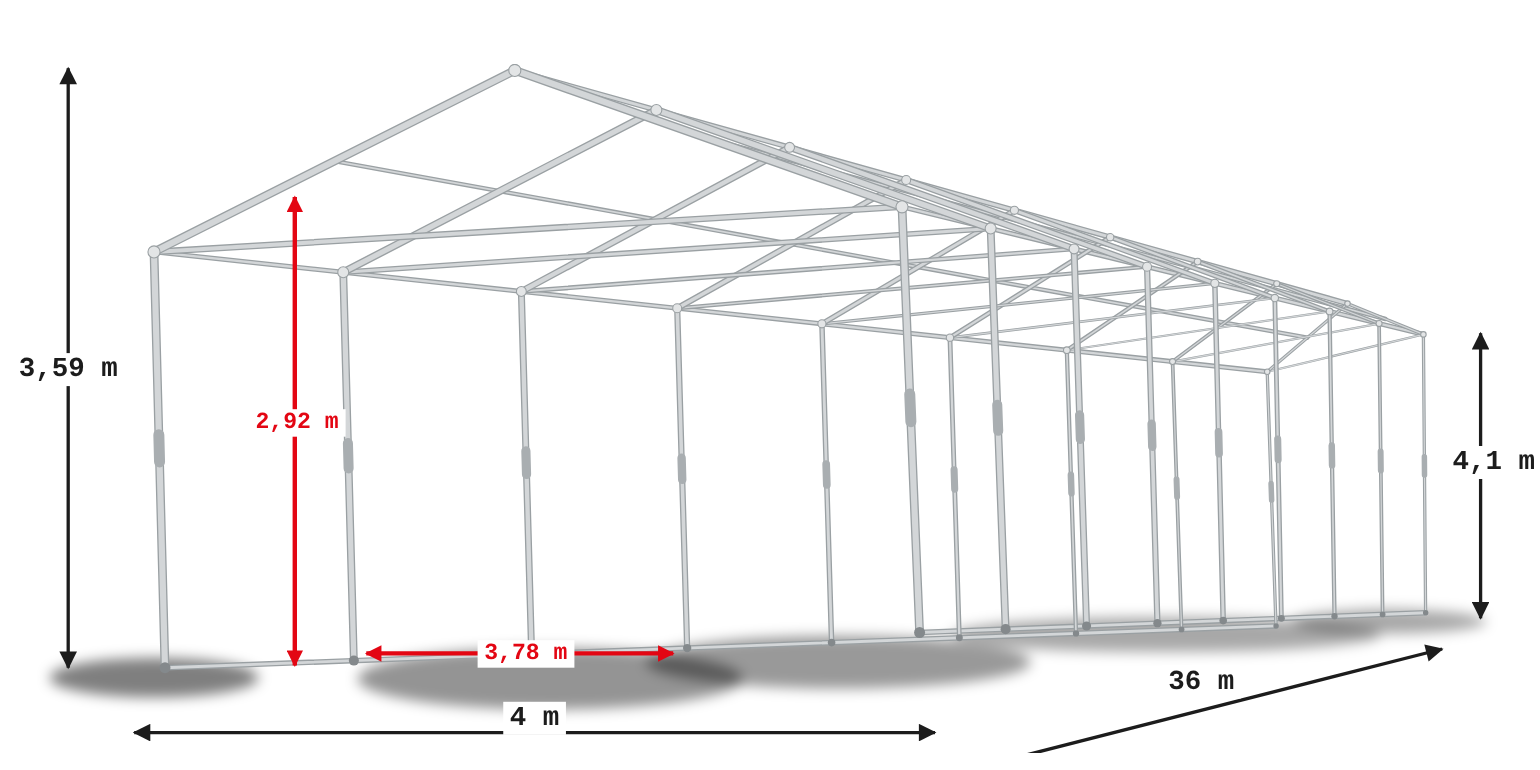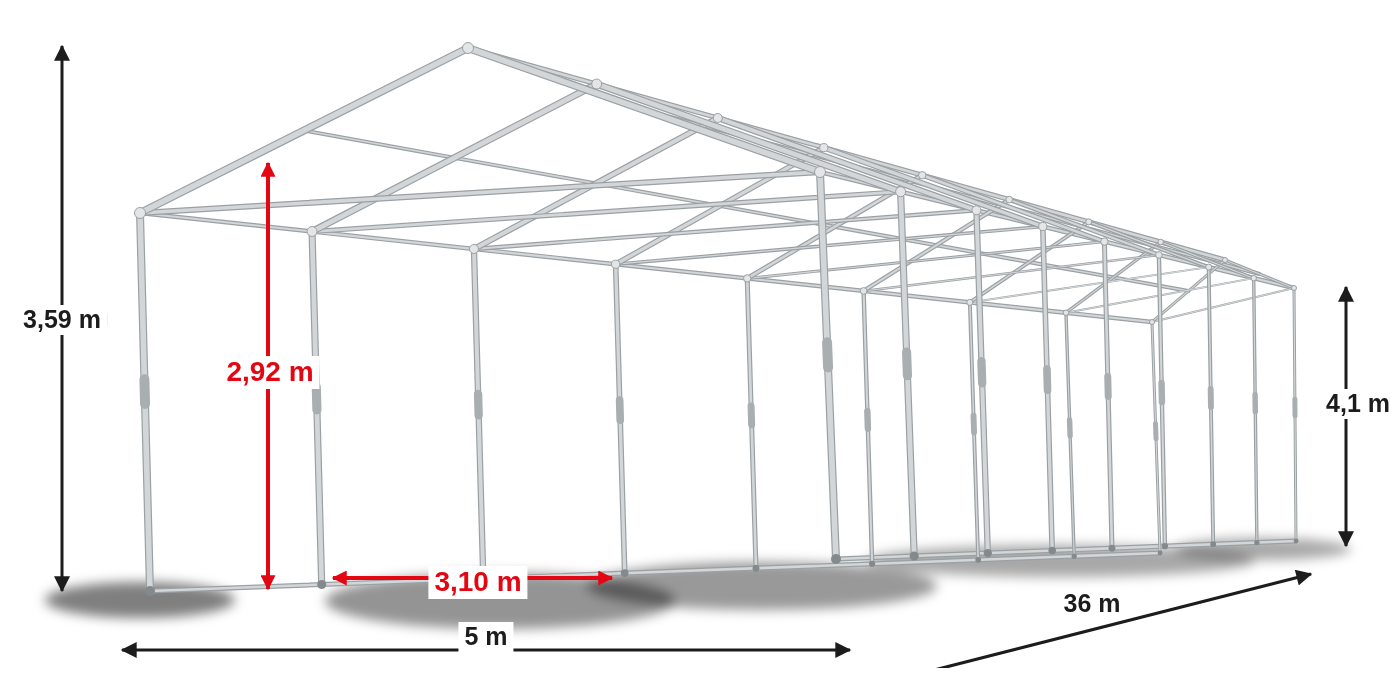--- a/index.html
+++ b/index.html
@@ -1,35 +1,36 @@
 <!DOCTYPE html>
 <html><head>
 <meta charset="utf-8">
 <style>
   html,body{margin:0;padding:0;background:#ffffff;}
   .stage{
     position:relative;
     width:1400px;height:668px;
     background:#ffffff;
     overflow:hidden;
-    font-family:Liberation Sans, sans-serif;
+    font-family:Liberation Mono, monospace;
+    margin-top:16px;
   }
   .stage svg{position:absolute;left:0;top:0;}
   .lbl{
     position:absolute;
     transform:translateX(-50%);
     background:#ffffff;
     padding:1px 6px;
     font-weight:bold;
     white-space:nowrap;
     line-height:1.1;
     text-align:center;
   }
   .lbl.black{color:#1c1c1c;font-size:25px;}
-  .lbl.red{color:#e30613;font-size:28px;}
+  .lbl.red{color:#e30613;font-size:21px;}
 </style>
 </head>
 <body>
 
 <div class="stage">
 
   <svg width="1400" height="700" viewBox="0 0 1400 700">
     <defs>
       <filter id="soft" x="-60%" y="-60%" width="220%" height="220%">
         <feGaussianBlur stdDeviation="6"></feGaussianBlur>
@@ -227,21 +228,21 @@
       <line x1="1346" y1="287" x2="1346" y2="546" stroke-width="3" marker-start="url(#mb)" marker-end="url(#mb)" stroke="#1c1c1c"></line>
       <line x1="268" y1="163" x2="268" y2="589" stroke-width="4" marker-start="url(#mr)" marker-end="url(#mr)" stroke="#e30613"></line>
       <line x1="333" y1="578" x2="612" y2="578" stroke-width="4" marker-start="url(#mr)" marker-end="url(#mr)" stroke="#e30613"></line>
     </g>
   </svg>
 
   <div class="lbl black" style="left:62px;top:305px;">3,59 m</div>
 
   <div class="lbl red" style="left:270px;top:356px;">2,92 m</div>
 
-  <div class="lbl red" style="left:478px;top:566px;">3,10 m</div>
-
-  <div class="lbl black" style="left:486px;top:622px;">5 m</div>
+  <div class="lbl red" style="left:478px;top:566px;">3,78 m</div>
+
+  <div class="lbl black" style="left:486px;top:622px;">4 m</div>
 
   <div class="lbl black" style="left:1092px;top:589px;">36 m</div>
 
   <div class="lbl black" style="left:1358px;top:389px;">4,1 m</div>
 
 </div>
 
 </body></html>

